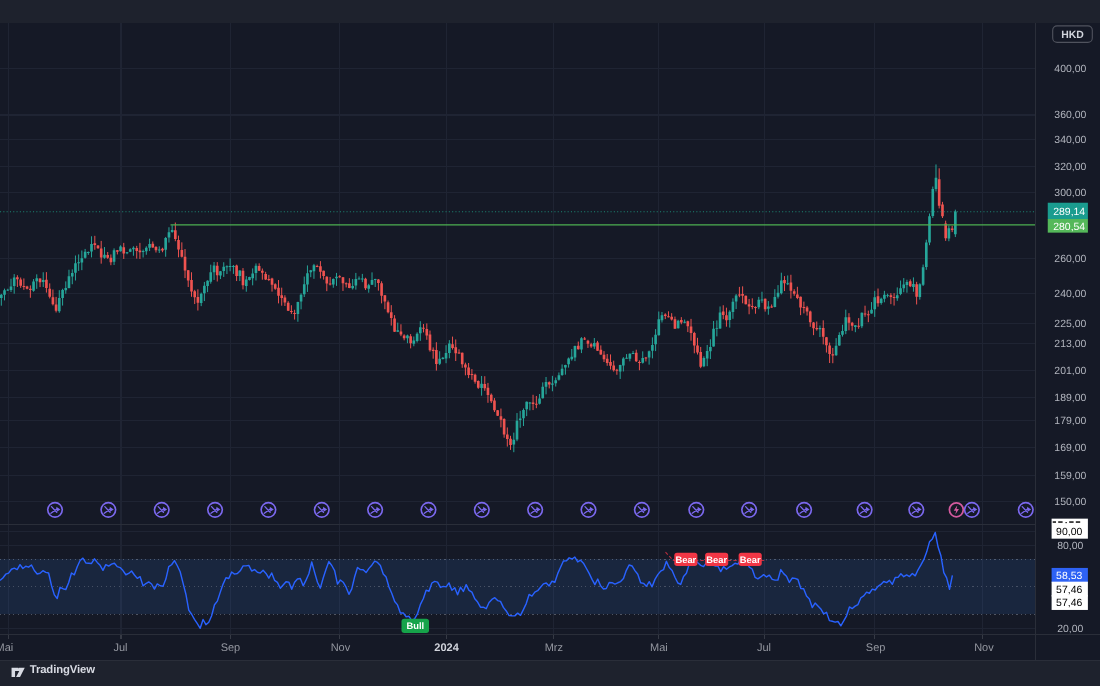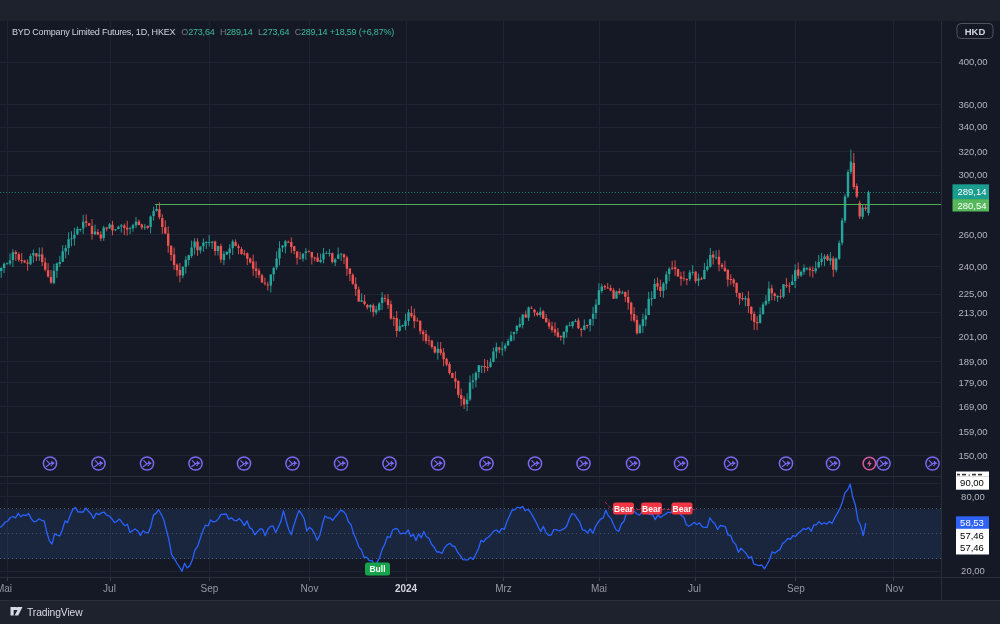--- a/index.html
+++ b/index.html
@@ -6,21 +6,21 @@
 text{font-family:"Liberation Sans",sans-serif}
 .ax{font-size:9.5px;fill:#b2b5be;text-anchor:middle}
 .tx{font-size:10px;fill:#9598a1;text-anchor:middle}
 .tx.b{fill:#d1d4dc;font-weight:bold}
 .tag{font-size:8.5px;fill:#fff;text-anchor:middle;font-weight:bold}
 .hkd{font-size:9.5px;fill:#d1d4dc;font-weight:bold}
 #hdr{position:absolute;left:8px;top:4.5px;font-size:9px;font-weight:bold;color:#e6e9f0;letter-spacing:-0.22px}
 #legend{position:absolute;left:12px;top:26.5px;font-size:9px;color:#d1d4dc;letter-spacing:-0.18px}
 #legend .k{color:#787b86;margin-left:3px}
 #legend .v{color:#3cbc98}
-#foot{position:absolute;left:10px;top:604px;display:flex;align-items:flex-end;gap:4px;color:#d8dbe3;font-size:10.3px;font-weight:normal;letter-spacing:-0.1px}
+#foot{position:absolute;left:10px;top:604px;display:flex;align-items:flex-start;gap:4px;color:#d8dbe3;font-size:10.3px;font-weight:bold;letter-spacing:-0.1px}
 </style></head><body>
 <div id="wrap">
 <svg width="1000" height="624" viewBox="0 0 1000 624" shape-rendering="crispEdges" text-rendering="optimizeLegibility">
 <rect width="1000" height="624" fill="#151926"></rect>
 <rect width="1000" height="21" fill="#1e222d"></rect>
 <rect y="600" width="1000" height="24" fill="#1e222d"></rect>
 <path d="M7.5,21V577M110,21V577M209.5,21V577M309,21V577M406,21V577M503.5,21V577M599,21V577M695,21V577M795,21V577M893.5,21V577" stroke="#1f2433" stroke-width="1" fill="none"></path>
 <path d="M0,62H941M0,104.5H941M0,127H941M0,151.5H941M0,175H941M0,234.6H941M0,266.9H941M0,294H941M0,312.5H941M0,337H941M0,361.7H941M0,382.3H941M0,406.9H941M0,432H941M0,455.6H941M0,483H941M0,496.3H941M0,571H941" stroke="#1f2433" stroke-width="1" fill="none"></path>
 <rect x="0" y="508.5" width="941" height="50" fill="rgba(56,114,200,0.15)"></rect>
 <path d="M0,508.5H941" stroke="#9aa0ac" stroke-width="1" stroke-dasharray="1,3" fill="none" opacity="0.45"></path>
@@ -149,24 +149,18 @@
         <text class="tx" x="209.5" y="592">Sep</text>
         <text class="tx" x="309.5" y="592">Nov</text>
         <text class="tx b" x="406" y="592">2024</text>
         <text class="tx" x="503.5" y="592">Mrz</text>
         <text class="tx" x="599" y="592">Mai</text>
         <text class="tx" x="694.5" y="592">Jul</text>
         <text class="tx" x="796" y="592">Sep</text>
         <text class="tx" x="894.5" y="592">Nov</text>
 </g>
 </svg>
-<div id="legend"><span class="t">BYD Company Limited Futures, 1D, HKEX</span>
-<span class="k"> O</span><span class="v">273,64</span>
-<span class="k">H</span><span class="v">289,14</span>
-<span class="k">L</span><span class="v">273,64</span>
-<span class="k">C</span><span class="v">289,14</span>
-<span class="v">+18,59 (+6,87%)</span></div>
 <div id="foot">
       <svg width="13" height="14" viewBox="0 0 13 14">
         <path d="M0.5,3 h6.3 v3 h-3.1 v5.5 h-3.2 z M7.4,3 h5.1 l-4.3,8.5 h-3.6 l2.9,-5.5 h-2.4 z" fill="#d8dbe3"></path>
       </svg>
       <span>TradingView</span>
     </div>
 </div>
 </body></html>

